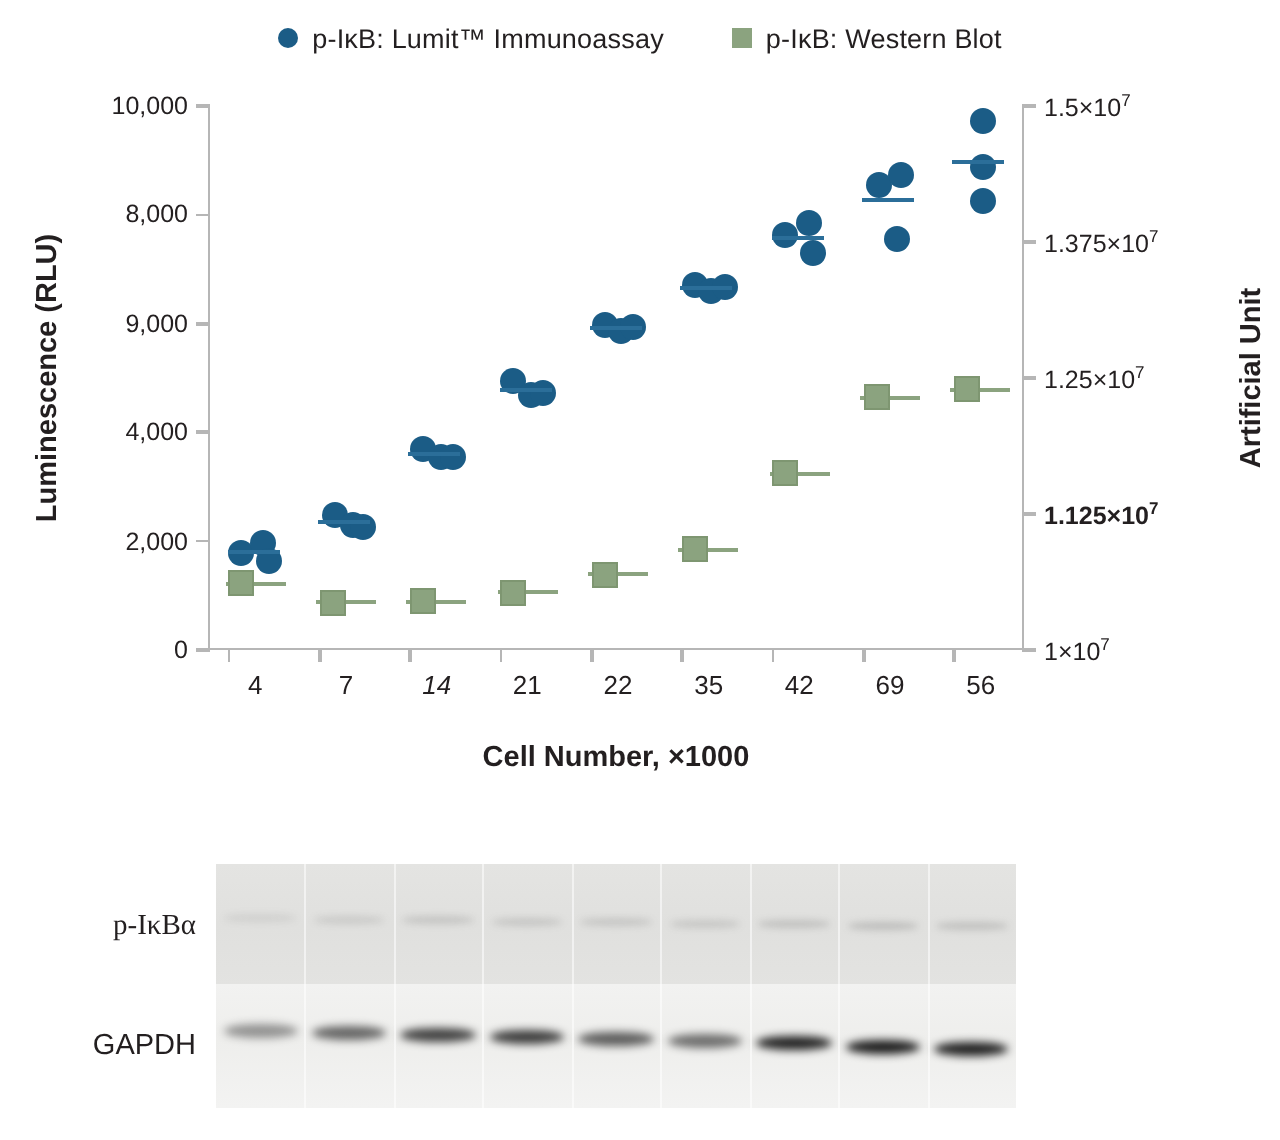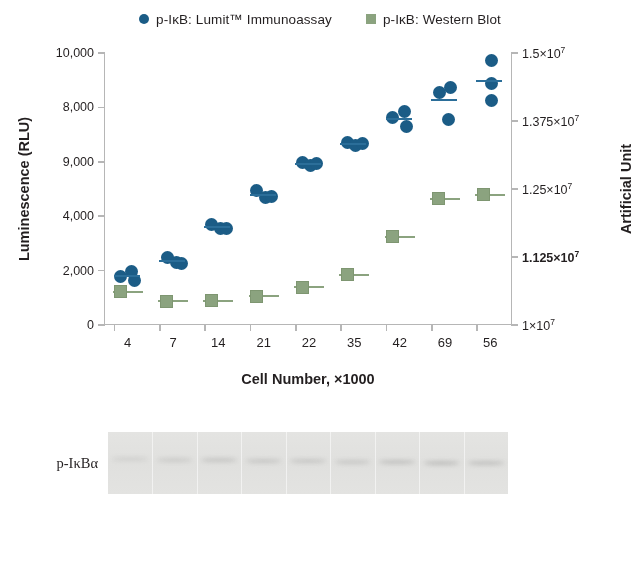--- a/index.html
+++ b/index.html
@@ -291,21 +291,21 @@
         <div class="ylabel-right" style="top: 68px;">1.375×10<sup>7</sup></div>
         <div class="ytick-right" style="top: 0px;"></div>
         <div class="ylabel-right" style="top: 0px;">1.5×10<sup>7</sup></div>
       </div>
     <div id="x-axis">
         <div class="xtick" style="left: 8.66667px;"></div>
         <div class="xlabel-tick" style="left: 22.6667px;">4</div>
         <div class="xtick" style="left: 54px;"></div>
         <div class="xlabel-tick" style="left: 68px;">7</div>
         <div class="xtick" style="left: 99.3333px;"></div>
-        <div class="xlabel-tick" style="left: 113.333px;">14</div>
+        <div class="xlabel-tick" style="left: 113.333px; font-style: italic;">14</div>
         <div class="xtick" style="left: 144.667px;"></div>
         <div class="xlabel-tick" style="left: 158.667px;">21</div>
         <div class="xtick" style="left: 190px;"></div>
         <div class="xlabel-tick" style="left: 204px;">22</div>
         <div class="xtick" style="left: 235.333px;"></div>
         <div class="xlabel-tick" style="left: 249.333px;">35</div>
         <div class="xtick" style="left: 280.667px;"></div>
         <div class="xlabel-tick" style="left: 294.667px;">42</div>
         <div class="xtick" style="left: 326px;"></div>
         <div class="xlabel-tick" style="left: 340px;">69</div>
@@ -390,14 +390,38 @@
           <div class="band" style="width: 35.5556px; height: 4px; left: 271.111px; top: 28.3px; background: rgba(70, 70, 70, 0.2); filter: blur(1.9px);"></div>
           <div class="lane-seam" style="left: 266.667px;"></div>
           <div class="band" style="width: 35.5556px; height: 4px; left: 315.556px; top: 28.85px; background: rgba(70, 70, 70, 0.22); filter: blur(1.9px);"></div>
           <div class="lane-seam" style="left: 311.111px;"></div>
           <div class="band" style="width: 35.5556px; height: 4px; left: 360px; top: 29.4px; background: rgba(70, 70, 70, 0.2); filter: blur(1.9px);"></div>
           <div class="lane-seam" style="left: 355.556px;"></div>
         </div>
     </div>
   </div>
 
+  <div class="blot-row" id="blot-row-gapdh">
+    <div class="blot-label">GAPDH</div>
+    <div class="blot-panel">
+      <div class="blot-bands" id="bands-gapdh" style="background: linear-gradient(rgb(242, 242, 241) 0%, rgb(238, 238, 236) 45%, rgb(243, 243, 242) 100%);">
+          <div class="band" style="width: 37.3333px; height: 7px; left: 3.55556px; top: 19.5px; background: rgba(18, 18, 18, 0.42); filter: blur(2px);"></div>
+          <div class="band" style="width: 37.3333px; height: 7px; left: 48px; top: 20.65px; background: rgba(18, 18, 18, 0.62); filter: blur(2px);"></div>
+          <div class="lane-seam" style="left: 44.4444px;"></div>
+          <div class="band" style="width: 37.3333px; height: 7px; left: 92.4444px; top: 21.8px; background: rgba(18, 18, 18, 0.78); filter: blur(2px);"></div>
+          <div class="lane-seam" style="left: 88.8889px;"></div>
+          <div class="band" style="width: 37.3333px; height: 7px; left: 136.889px; top: 22.95px; background: rgba(18, 18, 18, 0.8); filter: blur(2px);"></div>
+          <div class="lane-seam" style="left: 133.333px;"></div>
+          <div class="band" style="width: 37.3333px; height: 7px; left: 181.333px; top: 24.1px; background: rgba(18, 18, 18, 0.66); filter: blur(2px);"></div>
+          <div class="lane-seam" style="left: 177.778px;"></div>
+          <div class="band" style="width: 37.3333px; height: 7px; left: 225.778px; top: 25.25px; background: rgba(18, 18, 18, 0.58); filter: blur(2px);"></div>
+          <div class="lane-seam" style="left: 222.222px;"></div>
+          <div class="band" style="width: 37.3333px; height: 7px; left: 270.222px; top: 26.4px; background: rgba(18, 18, 18, 0.92); filter: blur(2px);"></div>
+          <div class="lane-seam" style="left: 266.667px;"></div>
+          <div class="band" style="width: 37.3333px; height: 7px; left: 314.667px; top: 27.55px; background: rgba(18, 18, 18, 0.95); filter: blur(2px);"></div>
+          <div class="lane-seam" style="left: 311.111px;"></div>
+          <div class="band" style="width: 37.3333px; height: 7px; left: 359.111px; top: 28.7px; background: rgba(18, 18, 18, 0.93); filter: blur(2px);"></div>
+          <div class="lane-seam" style="left: 355.556px;"></div>
+        </div>
+    </div>
+  </div>
 
 </div>
 
 </body></html>

